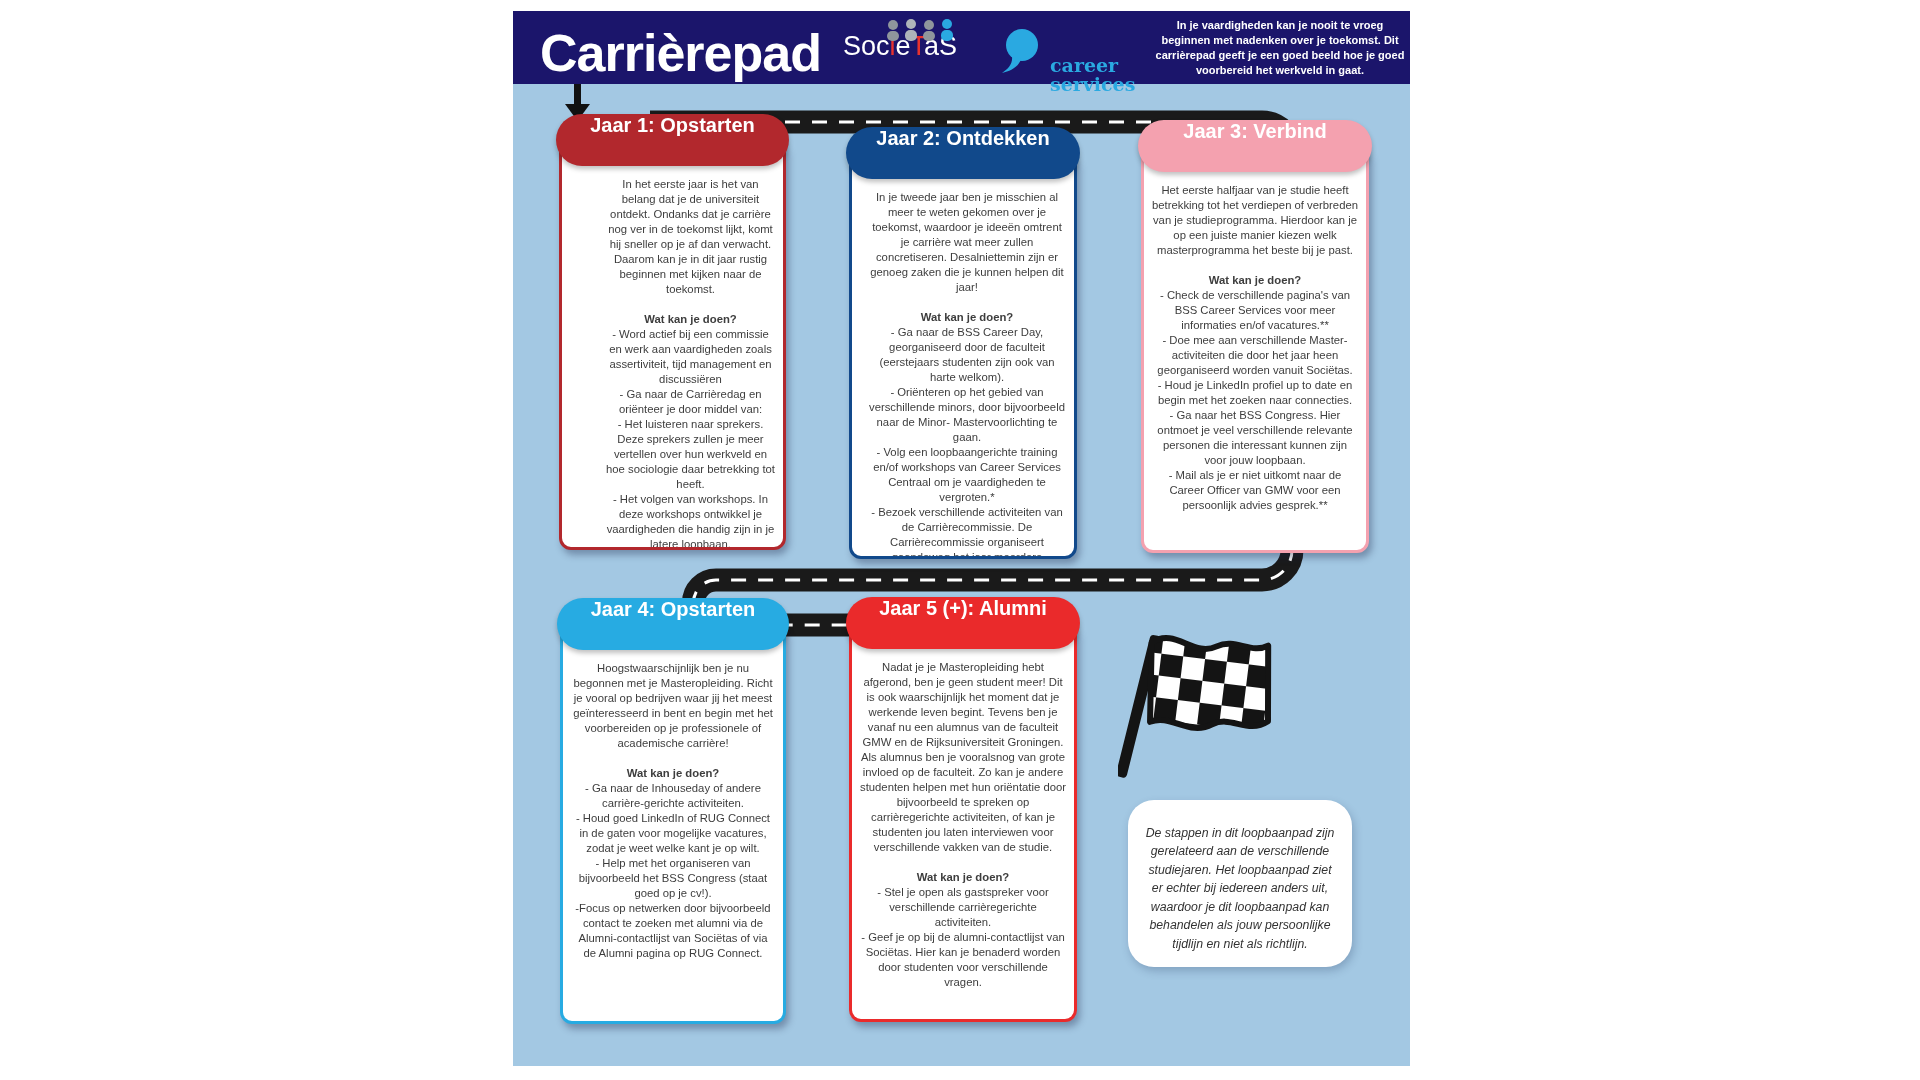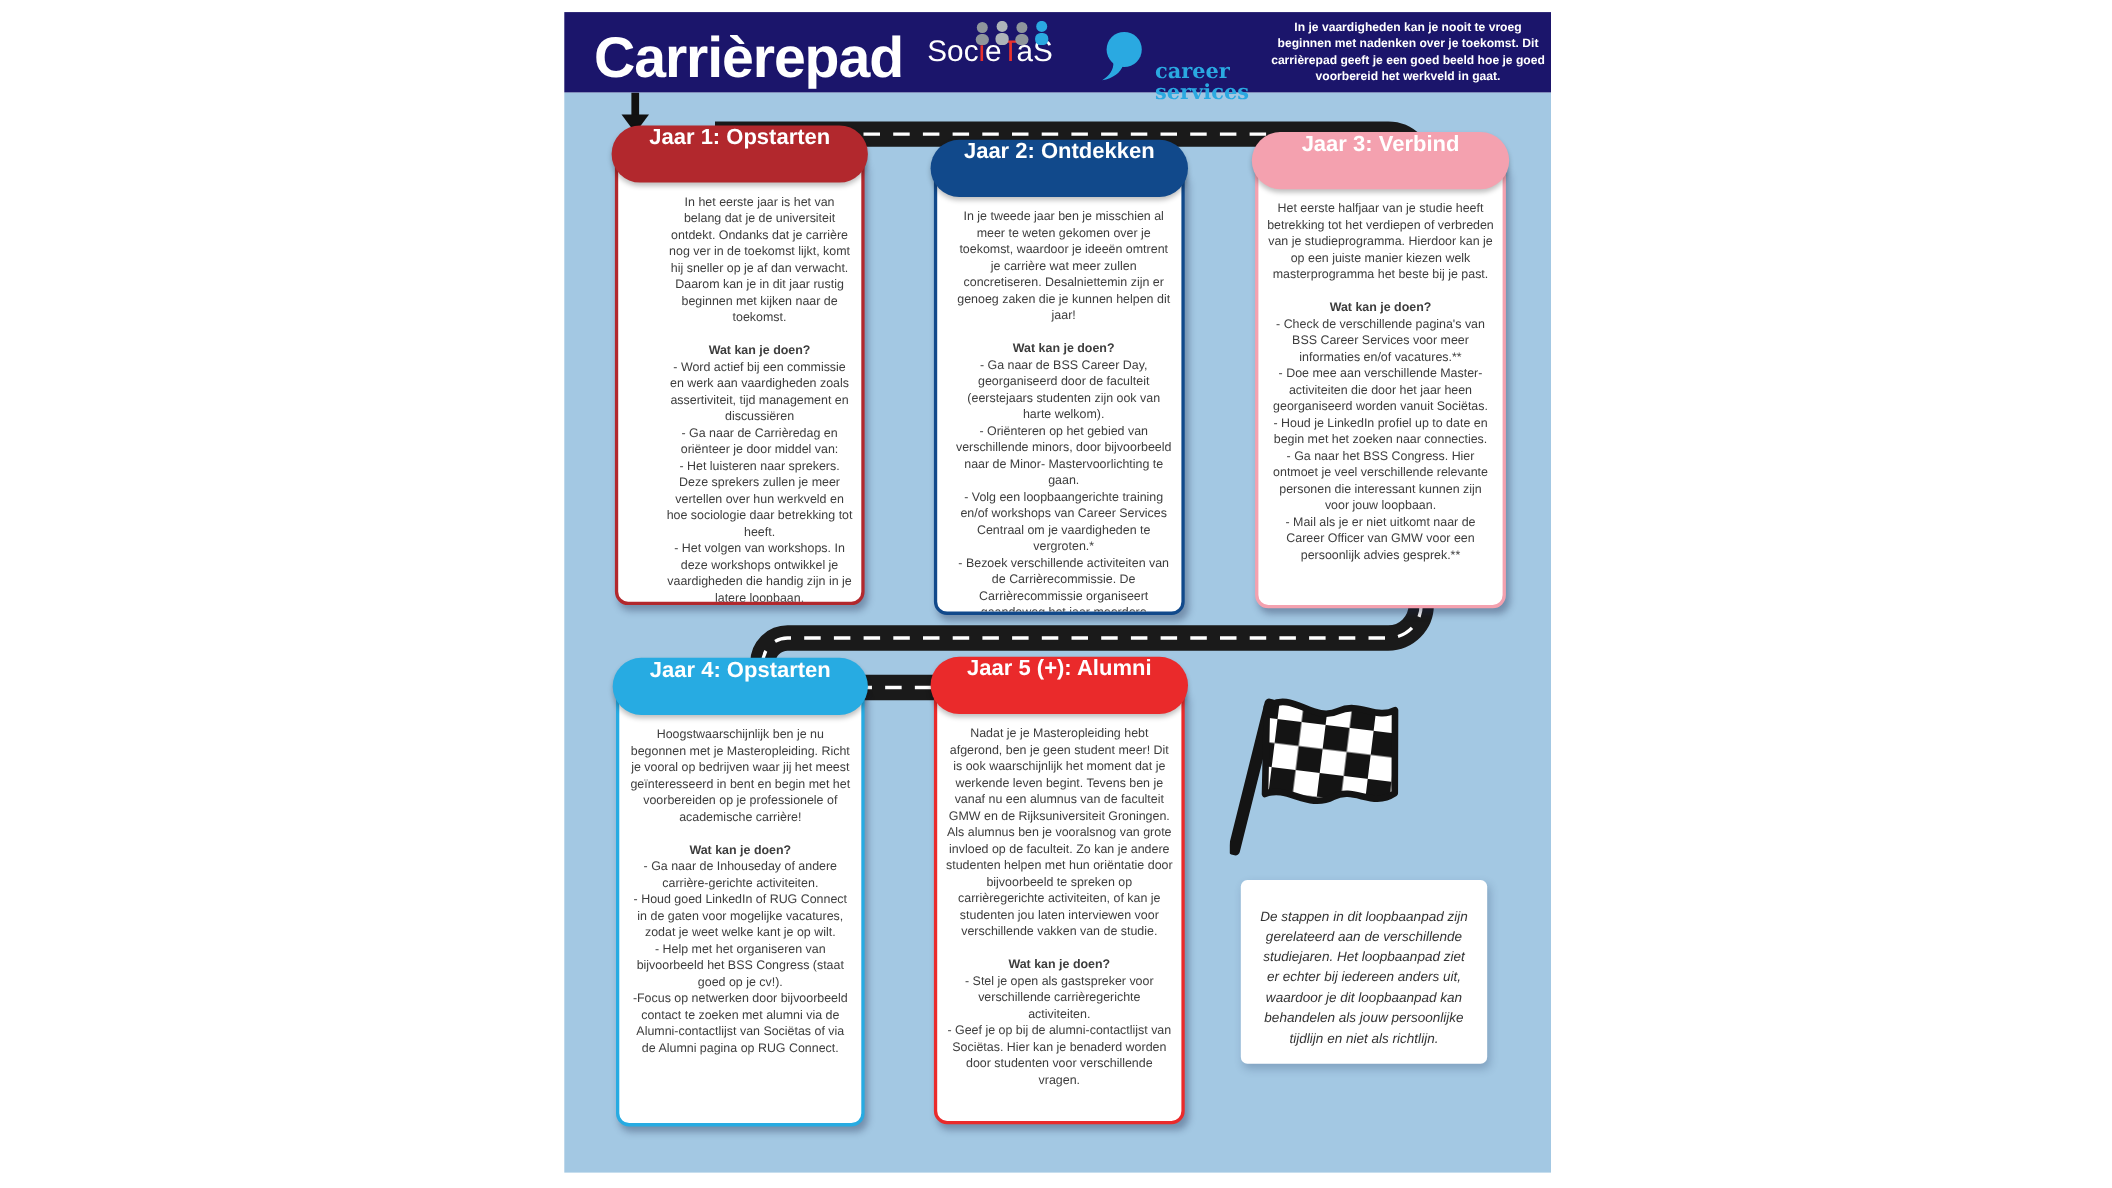--- a/index.html
+++ b/index.html
@@ -41,21 +41,21 @@
   .pos-c2 { left:846px; top:127px; width:234px; } .pos-c2 .card-body { height:406px;padding-left:16px; }
   .pos-c3 { left:1138px; top:120px; width:234px; } .pos-c3 .card-body { height:407px; }
   .pos-c4 { left:557px; top:598px; width:232px; } .pos-c4 .card-body { height:400px; }
   .pos-c5 { left:846px; top:597px; width:234px; } .pos-c5 .card-body { height:399px; }
 
   
   .finish-flag { position:absolute; left:1118px; top:608px; z-index:2; }
 
   
   .note-box { position:absolute; left:1128px; top:800px; width:224px; height:167px; background:#ffffff;
-              border-radius:6px; z-index:2; box-shadow:2px 4px 8px rgba(30,50,90,0.25);
+              border-radius:26px; z-index:2; box-shadow:2px 4px 8px rgba(30,50,90,0.25);
               display:flex; align-items:flex-start; justify-content:center; padding:24px 14px; }
   .note-text { font-size:12.3px; font-style:italic; color:#333333; text-align:center; line-height:1.5; }
 </style>
 </head>
 <body>
 
 <div id="canvas">
 
   <div class="poster-bg" style="--bg: #A3C8E3;"></div>
 

